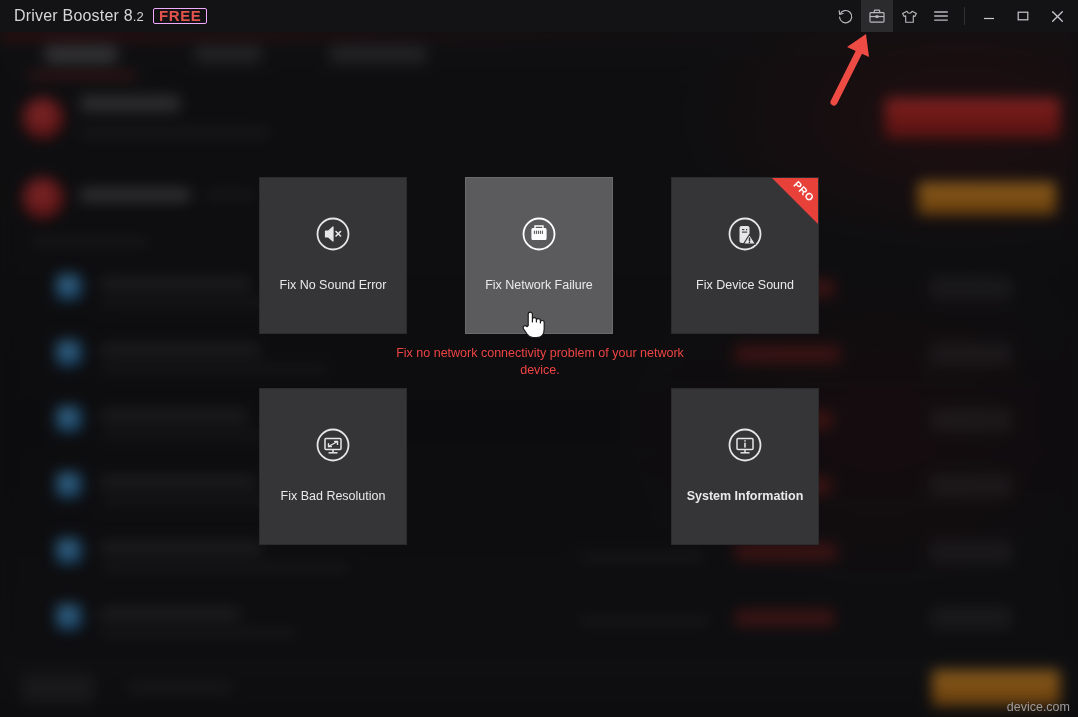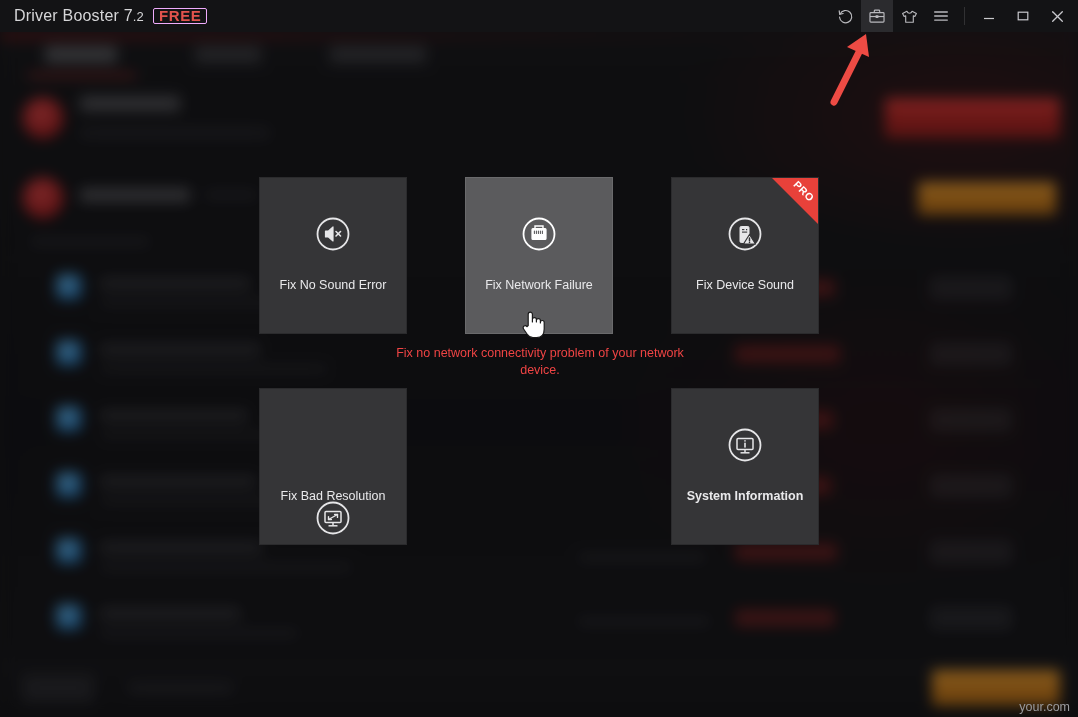--- a/index.html
+++ b/index.html
@@ -257,21 +257,21 @@
     <div class="bg-footer"></div>
     <div class="bg-btn-gray" style="left:22px; top:675px; width:72px; height:28px;"></div>
     <div class="bg-text dim" style="left:128px; top:682px; width:105px; height:13px;"></div>
     <div class="bg-btn-orange" style="left:932px; top:670px; width:128px; height:36px;"></div>
   </div>
 
   <div class="scrim"></div>
 
   <div class="titlebar">
     <div class="app-title">
-      <span>Driver Booster 7</span><span class="ver-small">.2</span>
+      <span>Driver Booster 8</span><span class="ver-small">.2</span>
     </div>
     <div class="free-badge">FREE</div>
 
     <div class="tb-spacer"></div>
 
     <div class="tb-btn">
       <svg width="17" height="17" viewBox="0 0 20 20" fill="none" stroke="currentColor" stroke-width="1.4" stroke-linecap="round">
         <path d="M3.6 7.2 A7.2 7.2 0 1 1 3 10.8"></path>
         <polyline points="7.2,6.5 3.2,7.4 2.6,3.3"></polyline>
       </svg>
@@ -380,21 +380,21 @@
             <line x1="26.5" y1="26" x2="26.5" y2="28.8"></line>
             <line x1="26.5" y1="30.3" x2="26.5" y2="30.4"></line>
           </g>
         </svg>
       </div>
       <div class="tool-label">Fix Device Sound</div>
     </div>
 
     <div class="tool-desc">Fix no network connectivity problem of your network device.</div>
 
-    <div class="tool-tile" style="left:0px; top:211px;justify-content:flex-end;">
+    <div class="tool-tile" style="left:0px; top:211px;">
       <div class="tool-icon">
         <svg width="44" height="44" viewBox="0 0 44 44" fill="none" stroke="#e6e6e8" stroke-width="1.8">
           <circle cx="22" cy="22" r="15.5"></circle>
           <rect x="14" y="15.5" width="16" height="11" rx="1" stroke-width="1.5"></rect>
           <line x1="22" y1="26.5" x2="22" y2="29.5" stroke-width="1.5"></line>
           <line x1="17.5" y1="29.8" x2="26.5" y2="29.8" stroke-width="1.5"></line>
           <g stroke-width="1.4" stroke-linecap="round" stroke-linejoin="round">
             <line x1="17.5" y1="23.5" x2="26.5" y2="18.5"></line>
             <polyline points="17.5,20.6 17.5,23.5 20.4,23.5"></polyline>
             <polyline points="23.6,18.5 26.5,18.5 26.5,21.4"></polyline>
@@ -421,15 +421,15 @@
       <div class="tool-label">System Information</div>
     </div>
   </div>
 
   <div class="cursor">
     <svg width="26" height="32" viewBox="0 0 26 32">
       <path d="M8.2 17.5 V6.3 a2.1 2.1 0 0 1 4.2 0 V14 v-2.4 a2 2 0 0 1 4 0 V14 v-1.4 a2 2 0 0 1 4 0 V15 v-.6 a1.9 1.9 0 0 1 3.8 0 V21 c0 5-2.6 8.6-7.6 8.6 H13 c-3 0-4.3-1.2-6-3.6 l-3.4-5c-.8-1.2-.5-2.4.5-3 1-.6 2.1-.3 2.9.7 z" fill="#ffffff" stroke="#1b1b1b" stroke-width="1.2" stroke-linejoin="round"></path>
     </svg>
   </div>
 
-  <div class="watermark">your.com</div>
+  <div class="watermark">device.com</div>
 
 </div>
 
 </body></html>

